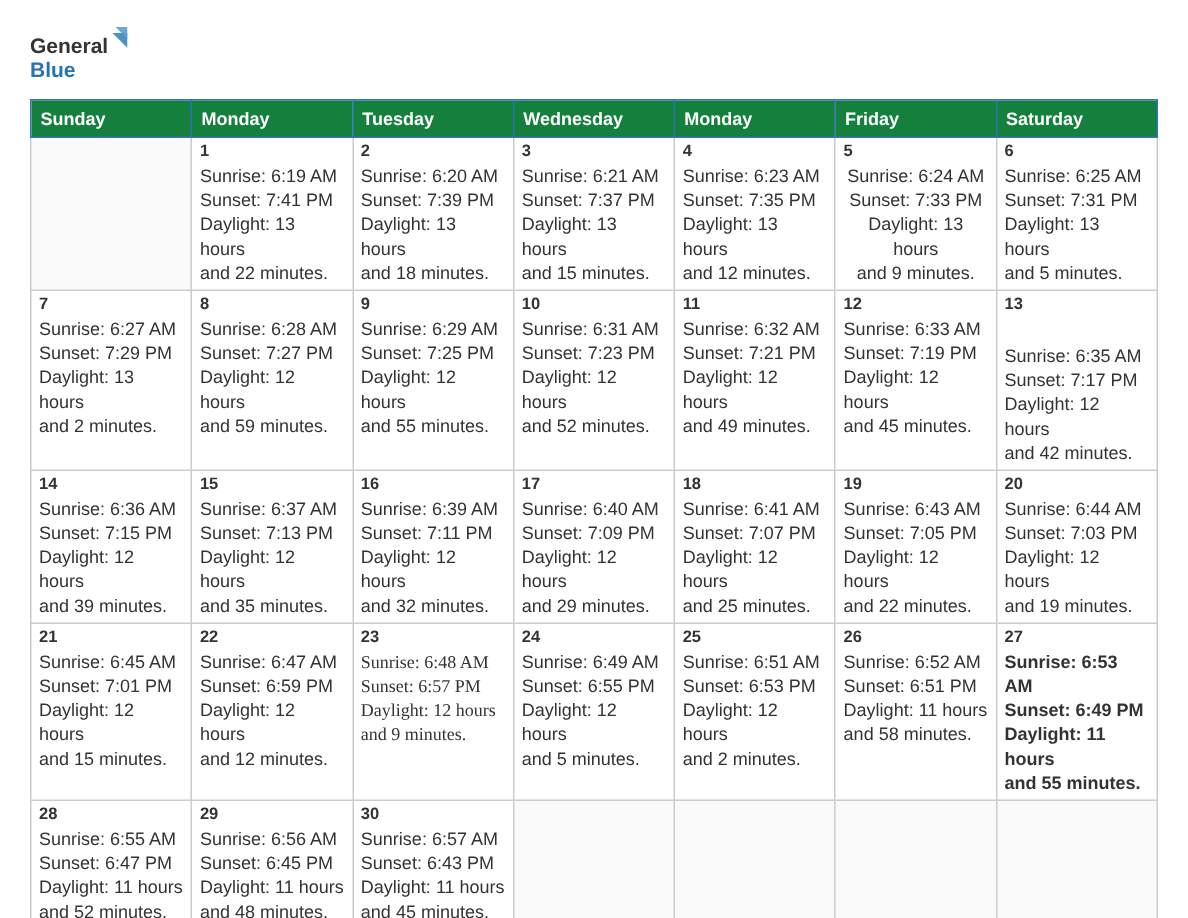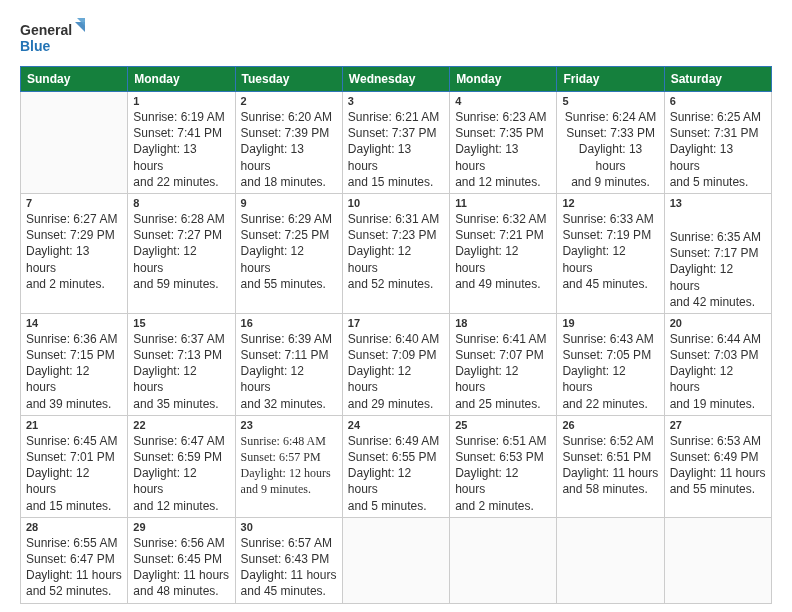--- a/index.html
+++ b/index.html
@@ -299,21 +299,21 @@
           </td>
           <td>
             <span class="day-number">26</span>
             <div class="day-info" style="white-space: pre-line;">Sunrise: 6:52 AM
 Sunset: 6:51 PM
 Daylight: 11 hours
 and 58 minutes.</div>
           </td>
           <td>
             <span class="day-number">27</span>
-            <div class="day-info" style="white-space: pre-line;">Sunrise: 6:53 AM
+            <div class="day-info" style="white-space: pre-line; font-weight: bold;">Sunrise: 6:53 AM
 Sunset: 6:49 PM
 Daylight: 11 hours
 and 55 minutes.</div>
           </td>
         </tr>
         <tr>
           <td>
             <span class="day-number">28</span>
             <div class="day-info" style="white-space: pre-line;">Sunrise: 6:55 AM
 Sunset: 6:47 PM

